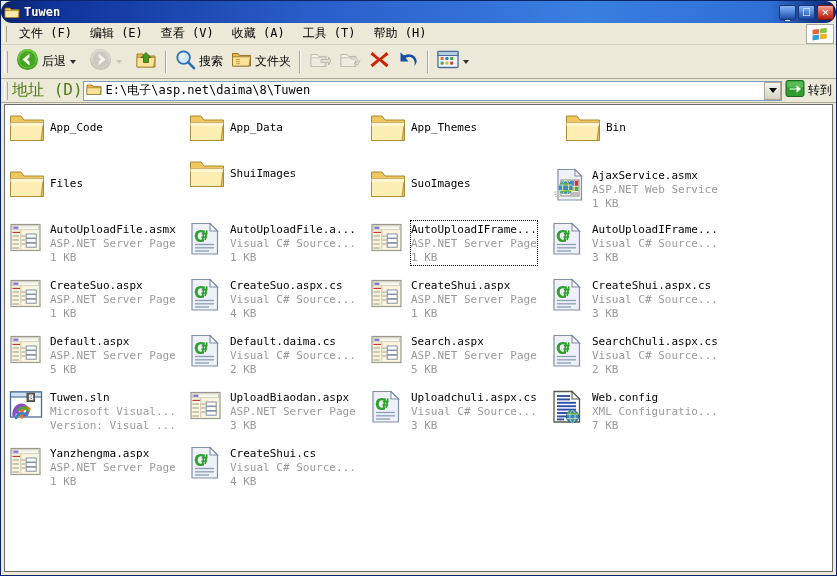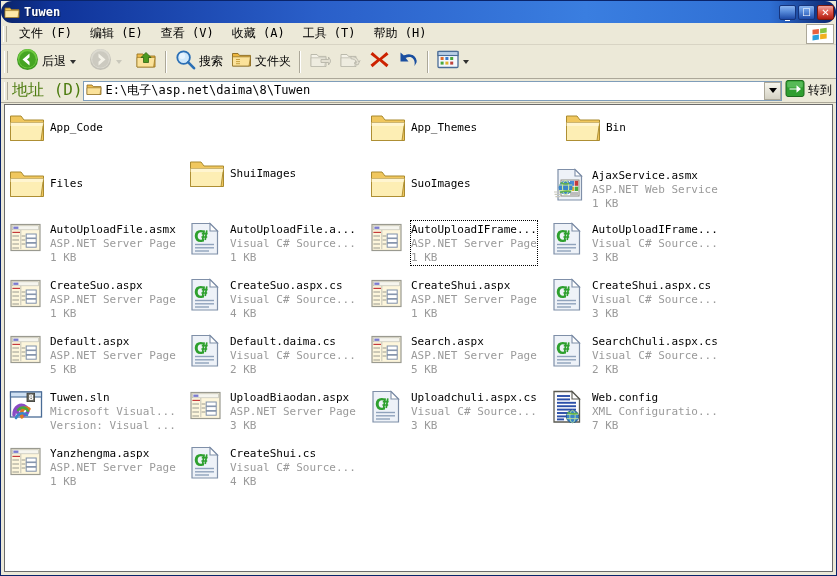--- a/index.html
+++ b/index.html
@@ -456,20 +456,32 @@
             <svg width="36" height="32" viewBox="0 0 36 32">
               <path d="M1.5 4 L12 4 L15 8 L34.5 8 L34.5 28.5 L1.5 28.5 Z" fill="#f0c75e" stroke="#a98a2e" stroke-width="1"></path>
               <path d="M1.5 10.5 L34.5 10.5 L32 28.5 L1.5 28.5 Z" fill="#fdeeb4" stroke="#a98a2e" stroke-width=".9"></path>
               <path d="M1.5 10.5 L34.5 10.5 L33.6 14 L1.5 14 Z" fill="#fff8dc" opacity=".7"></path>
             </svg>
           </span>
           <div class="txt">
             <div class="nm">App_Code</div>
           </div>
         </div>
+        <div class="item folder" style="left: 184px; top: 6px;">
+          <span class="ico folder-ico">
+            <svg width="36" height="32" viewBox="0 0 36 32">
+              <path d="M1.5 4 L12 4 L15 8 L34.5 8 L34.5 28.5 L1.5 28.5 Z" fill="#f0c75e" stroke="#a98a2e" stroke-width="1"></path>
+              <path d="M1.5 10.5 L34.5 10.5 L32 28.5 L1.5 28.5 Z" fill="#fdeeb4" stroke="#a98a2e" stroke-width=".9"></path>
+              <path d="M1.5 10.5 L34.5 10.5 L33.6 14 L1.5 14 Z" fill="#fff8dc" opacity=".7"></path>
+            </svg>
+          </span>
+          <div class="txt">
+            <div class="nm">App_Data</div>
+          </div>
+        </div>
         <div class="item folder" style="left: 365px; top: 6px;">
           <span class="ico folder-ico">
             <svg width="36" height="32" viewBox="0 0 36 32">
               <path d="M1.5 4 L12 4 L15 8 L34.5 8 L34.5 28.5 L1.5 28.5 Z" fill="#f0c75e" stroke="#a98a2e" stroke-width="1"></path>
               <path d="M1.5 10.5 L34.5 10.5 L32 28.5 L1.5 28.5 Z" fill="#fdeeb4" stroke="#a98a2e" stroke-width=".9"></path>
               <path d="M1.5 10.5 L34.5 10.5 L33.6 14 L1.5 14 Z" fill="#fff8dc" opacity=".7"></path>
             </svg>
           </span>
           <div class="txt">
             <div class="nm">App_Themes</div>

